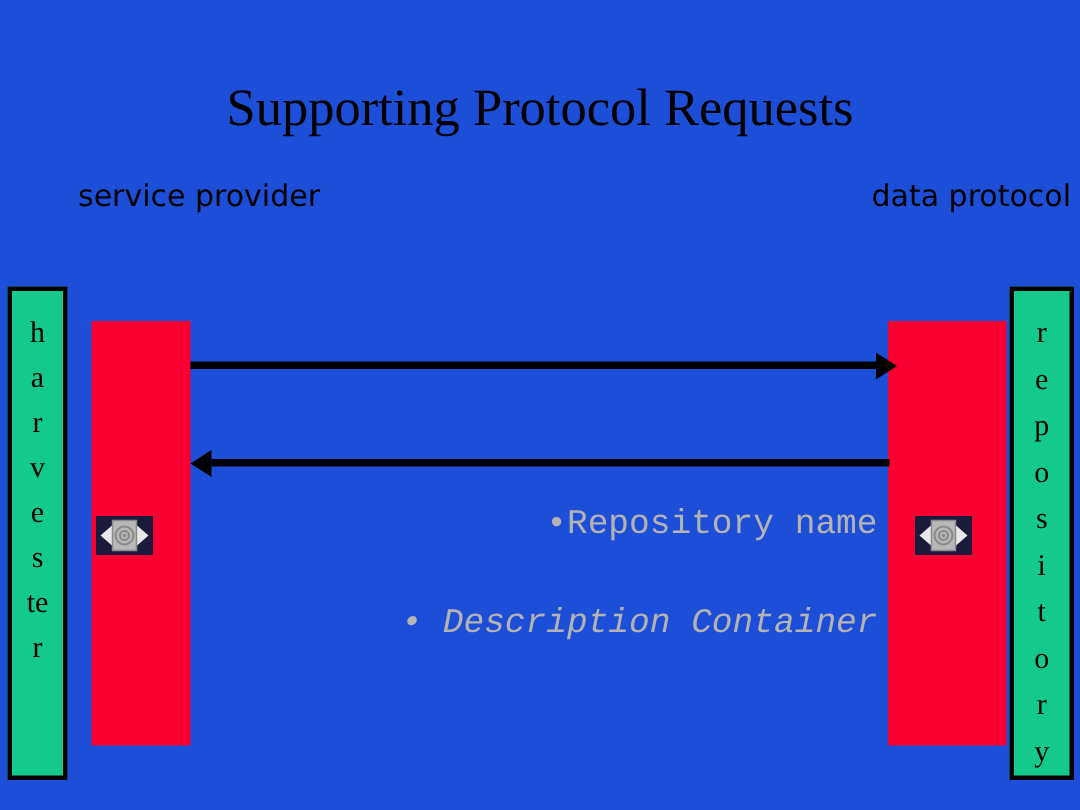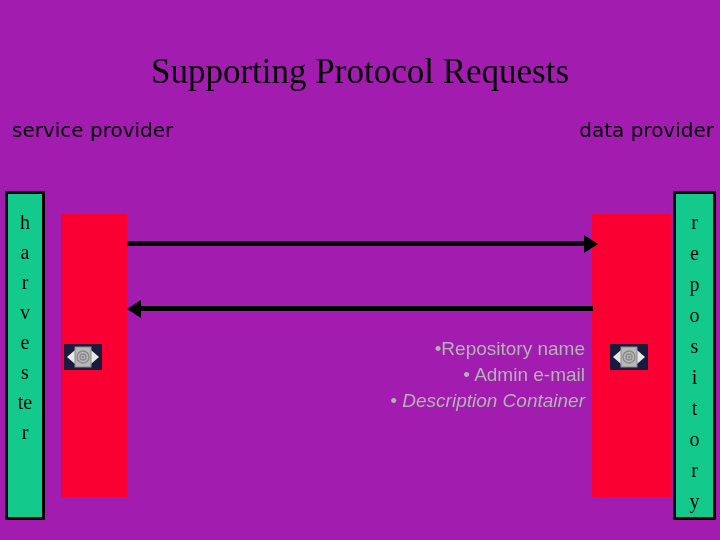--- a/index.html
+++ b/index.html
@@ -10,21 +10,21 @@
     width: 720px;
     height: 540px;
     background: #ffffff;
     font-family: "Liberation Sans", sans-serif;
     overflow: hidden;
   }
   #slide {
     position: relative;
     width: 720px;
     height: 540px;
-    background: #a21caf;
+    background: #1d4ed8;
   }
 
   
   .slide-title {
     position: absolute;
     left: 0;
     top: 52px;
     width: 720px;
     text-align: center;
     font-family: "Liberation Serif", serif;
@@ -35,20 +35,21 @@
   }
 
   
   .col-caption {
     position: absolute;
     font-family: "DejaVu Sans", sans-serif;
     font-size: 20px;
     line-height: 24px;
     color: #000000;
     white-space: nowrap;
+    margin-left: 40px;
   }
   .col-caption.left  { left: 12px;  top: 118px; }
   .col-caption.right { right: 6px;  top: 118px; }
 
   
   .red-block {
     position: absolute;
     background: #fa0032;
     top: 214px;
     height: 283px;
@@ -122,48 +123,48 @@
     white-space: nowrap;
   }
 
   
   .detail-list {
     position: absolute;
     left: 260px;
     top: 336px;
     width: 325px;
     text-align: right;
-    font-family: Liberation Sans, sans-serif;
-    font-size: 19px;
+    font-family: Liberation Mono, monospace;
+    font-size: 23px;
     line-height: 26px;
     color: #b3b3b3;
   }
   .detail-list .bullet-row { white-space: nowrap; }
-  .detail-list .bullet-row.italic { font-style: italic; }
+  .detail-list .bullet-row.italic { font-style: italic; margin-top: 40px; }
 
   
   .server-icon {
     position: absolute;
     width: 38px;
     height: 26px;
     background: #1a1a3c;
   }
   .server-icon.left  { left: 64px;  top: 344px; }
   .server-icon.right { left: 610px; top: 344px; }
   .server-icon svg { display: block; }
 </style>
 </head>
 <body>
 
 <div id="slide">
 
   <div class="slide-title">Supporting Protocol Requests</div>
 
   <div class="col-caption left">service provider</div>
-  <div class="col-caption right">data provider</div>
+  <div class="col-caption right">data protocol</div>
 
   <div class="red-block left"></div>
   <div class="red-block right"></div>
 
   <div class="teal-bar left">
     <span class="stack-letter">h</span>
     <span class="stack-letter">a</span>
     <span class="stack-letter">r</span>
     <span class="stack-letter">v</span>
     <span class="stack-letter">e</span>
@@ -187,21 +188,20 @@
 
   <div class="arrow-line arrow-top"></div>
   <div class="arrow-head right"></div>
 
 
   <div class="arrow-line arrow-bottom"></div>
   <div class="arrow-head left"></div>
 
   <div class="detail-list">
     <div class="bullet-row">•Repository name</div>
-    <div class="bullet-row">• Admin e-mail</div>
     <div class="bullet-row italic">• Description Container</div>
   </div>
 
   <div class="server-icon left">
     <svg width="38" height="26" viewBox="0 0 38 26">
       <polygon points="3,13 11,6 11,20" fill="#e8e8e8"></polygon>
       <polygon points="35,13 27,6 27,20" fill="#e8e8e8"></polygon>
       <rect x="11" y="3" width="16" height="20" fill="#b8b8b8" stroke="#8a8a8a" stroke-width="1"></rect>
       <circle cx="19" cy="13" r="6" fill="none" stroke="#8a8a8a" stroke-width="1.4"></circle>
       <circle cx="19" cy="13" r="3" fill="none" stroke="#8a8a8a" stroke-width="1.4"></circle>

